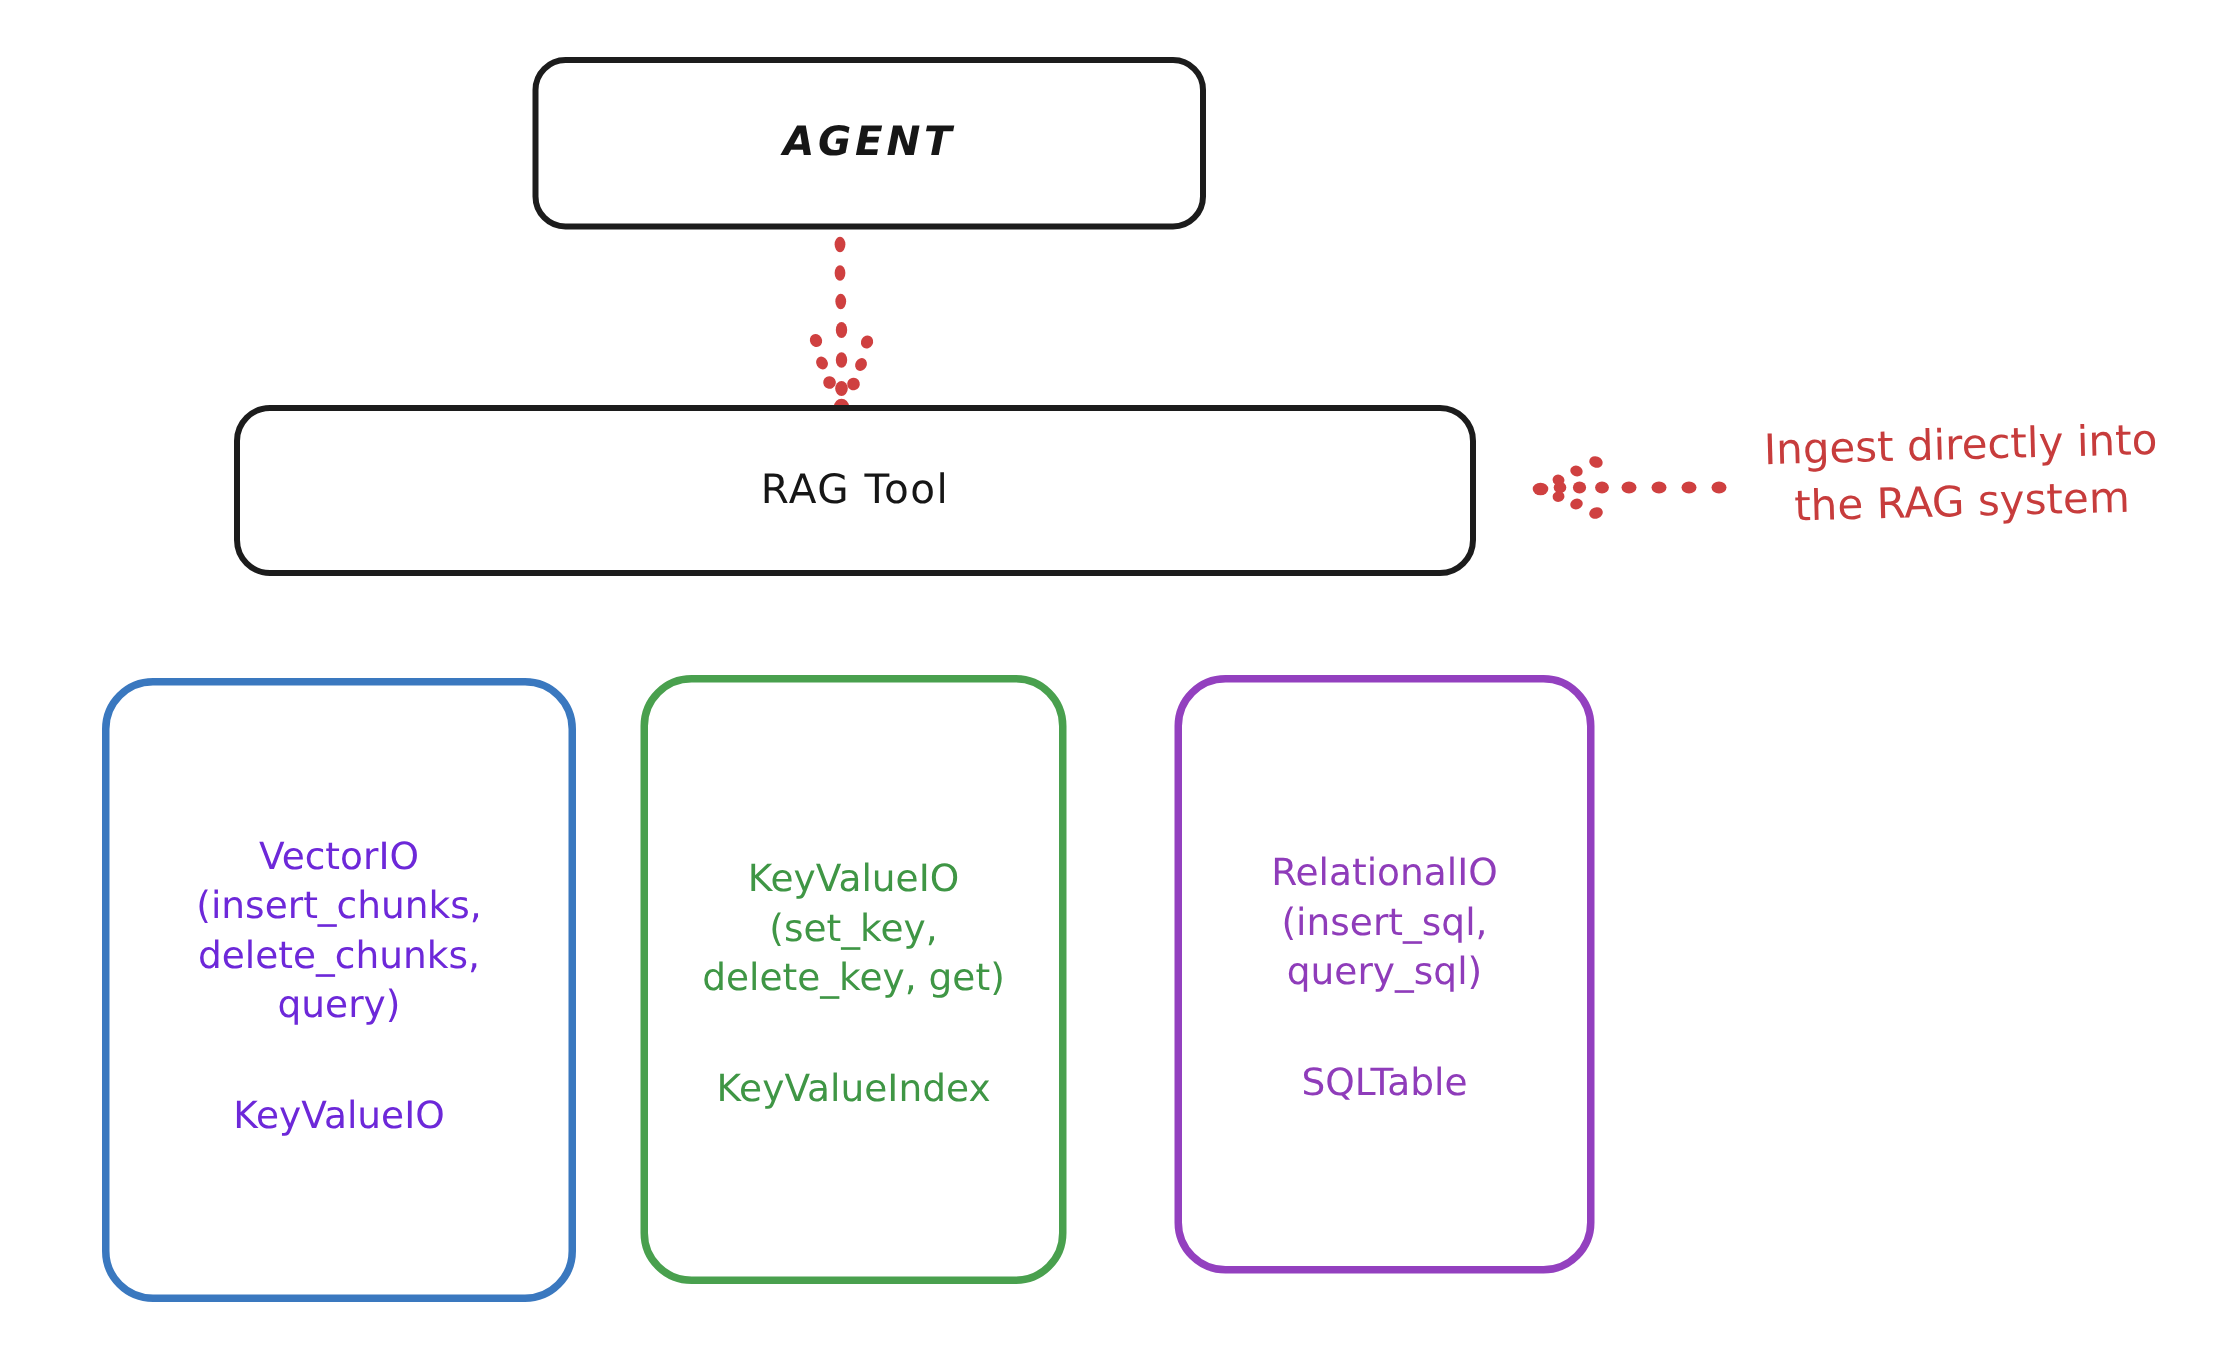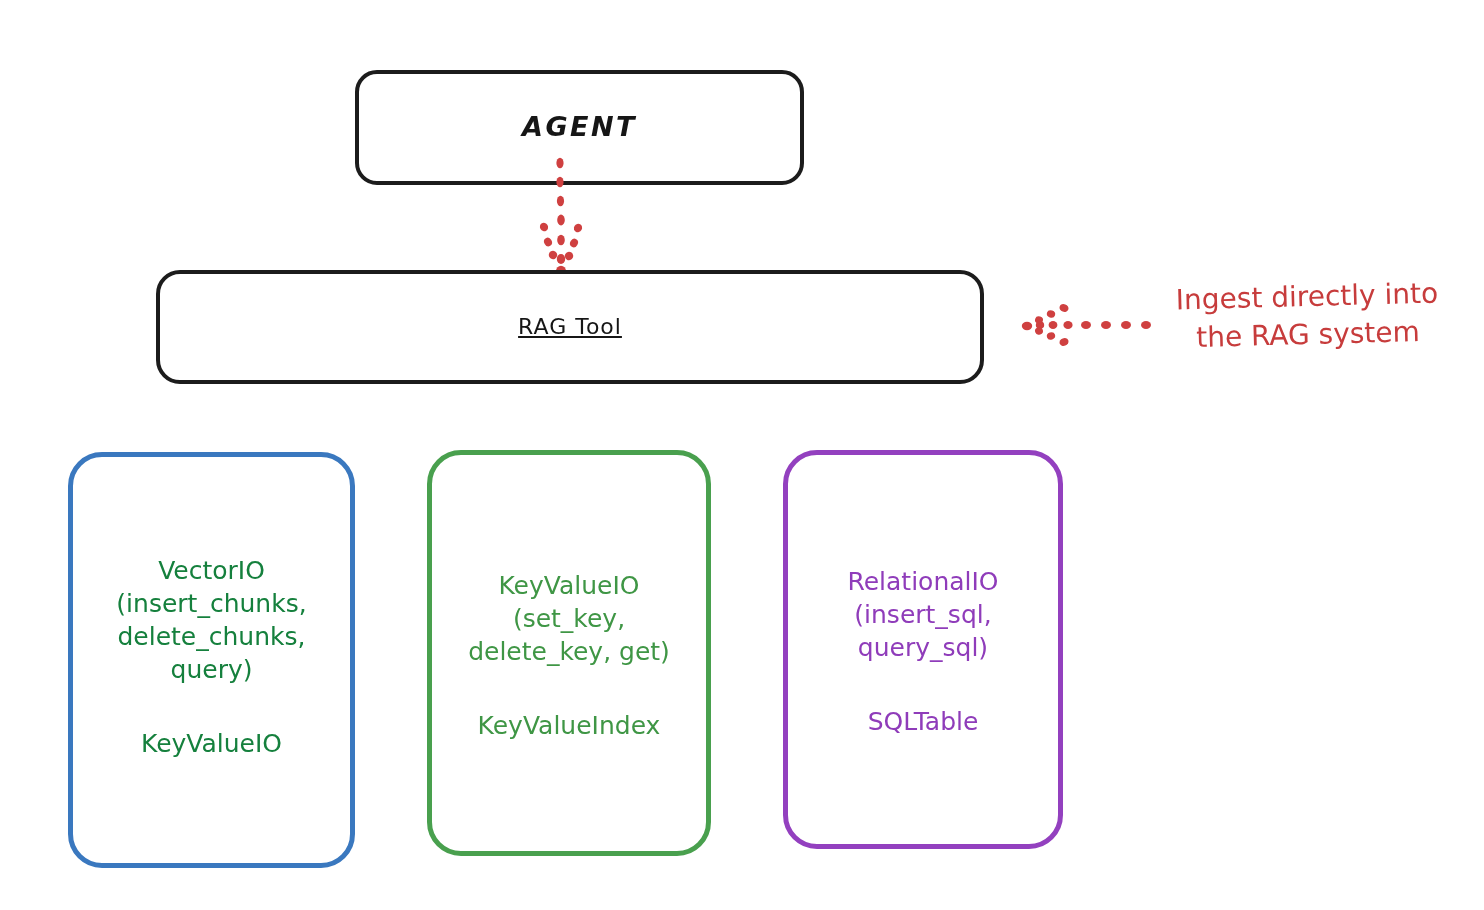--- a/index.html
+++ b/index.html
@@ -33,46 +33,44 @@
   }
 
   
   #agent-node {
     left: 355px;
     top: 38px;
     width: 449px;
     height: 115px;
     border: 4px solid #1c1c1c;
     border-radius: 22px;
-    margin-top: 32px;
   }
   #agent-node .node-label {
     font-family: "DejaVu Sans", sans-serif;
     font-size: 27px;
     font-style: italic;
     font-weight: 600;
     letter-spacing: 2.5px;
     color: #161616;
   }
 
   
   #rag-tool-node {
     left: 156px;
     top: 270px;
     width: 828px;
     height: 114px;
     border: 4px solid #1c1c1c;
     border-radius: 24px;
   }
   #rag-tool-node .node-label {
-    font-size: 22px;
+    font-size: 27px;
     font-weight: 500;
     letter-spacing: 1px;
     color: #161616;
-    text-decoration: underline;
   }
 
   
   .provider-node {
     border-width: 5px;
     border-style: solid;
     border-radius: 34px;
     padding: 10px 8px;
   }
   .provider-node .api-label {
@@ -83,24 +81,24 @@
   }
   .provider-node .index-label {
     font-size: 25px;
     font-weight: 500;
     margin-top: 42px;
   }
 
   #vector-io-node {
     left: 68px;
     top: 452px;
-    width: 287px;
+    width: 316px;
     height: 416px;
     border-color: #3a78bf;
-    color: #15803d;
+    color: #6d28d9;
   }
   #key-value-io-node {
     left: 427px;
     top: 450px;
     width: 284px;
     height: 406px;
     border-color: #49a04e;
     color: #3f9645;
   }
   #relational-io-node {

